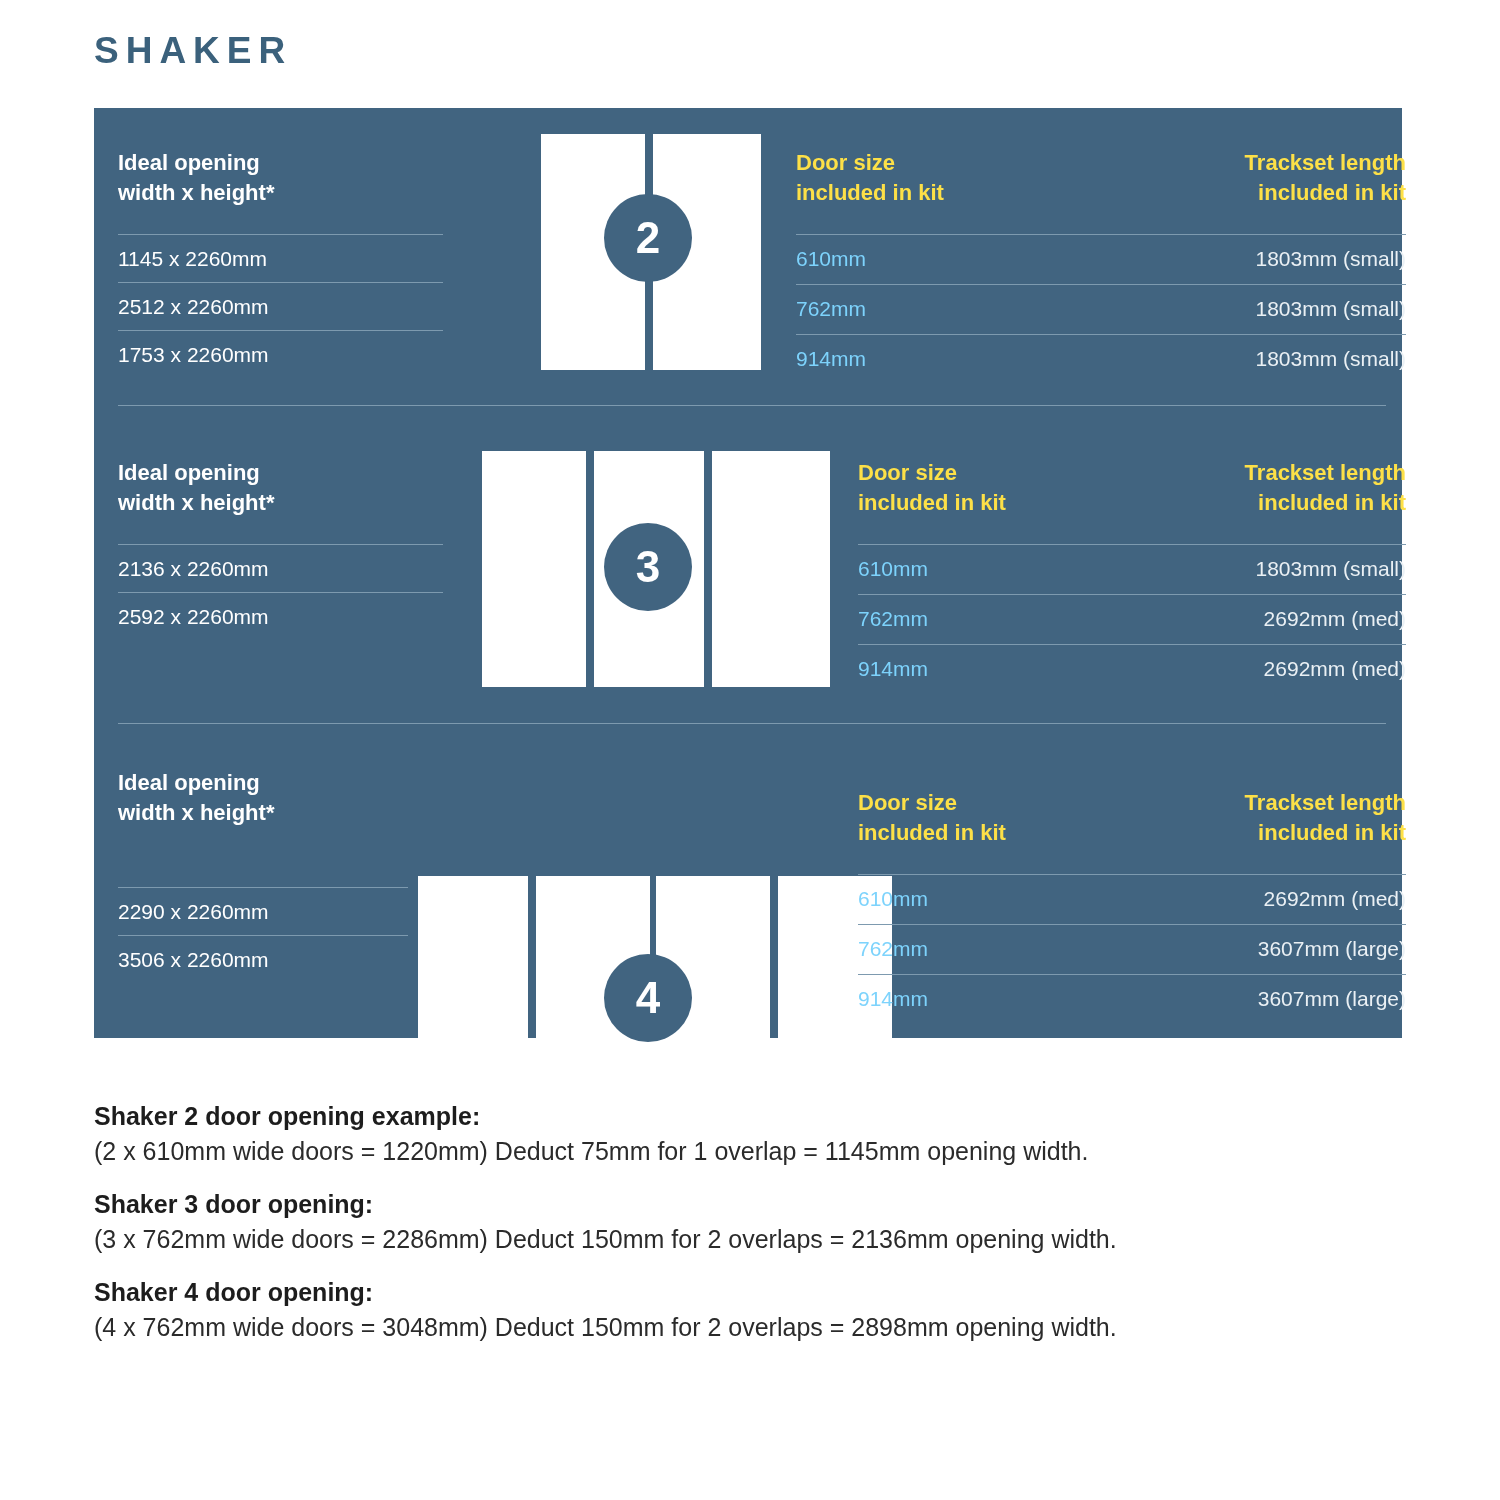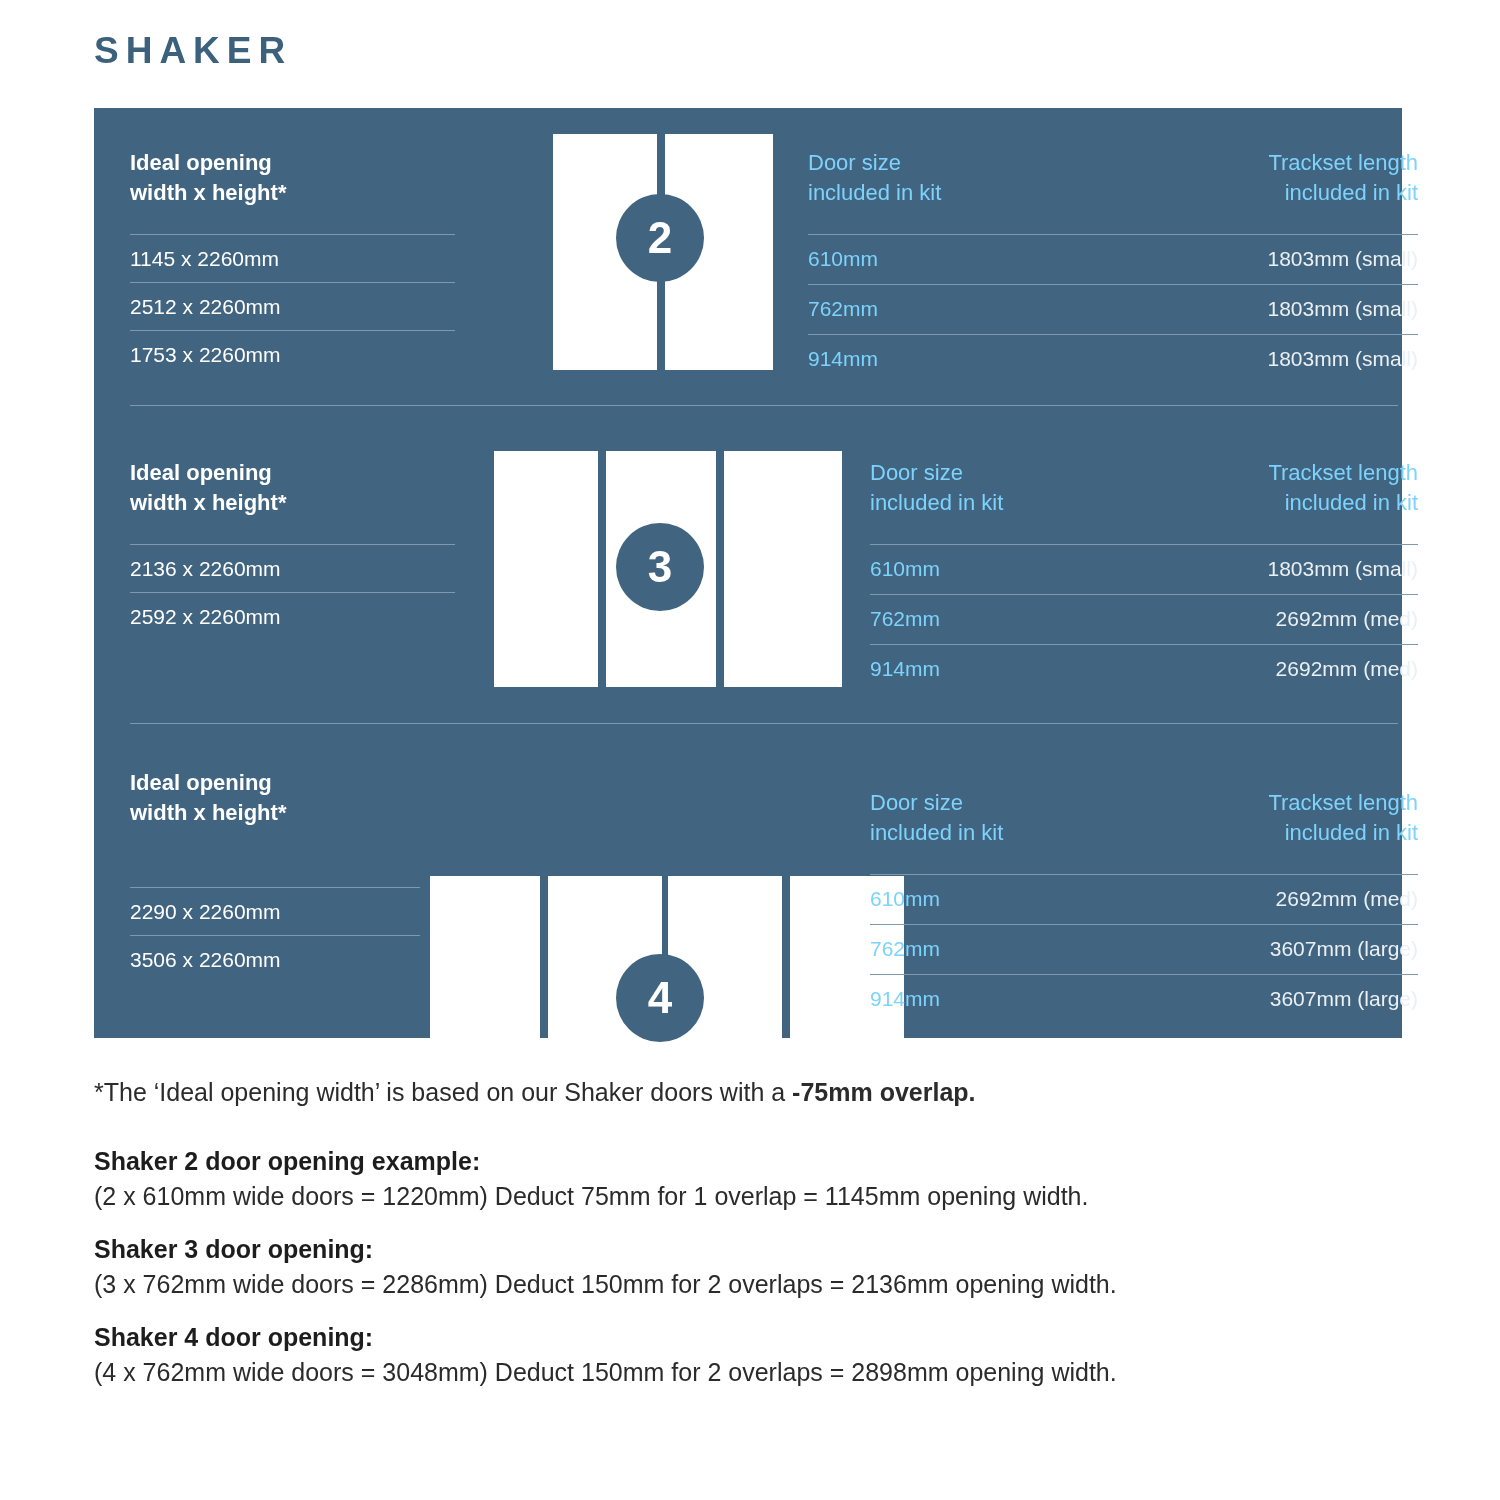--- a/index.html
+++ b/index.html
@@ -36,21 +36,21 @@
     position: absolute;
     left: 94px;
     top: 108px;
     width: 1308px;
     height: 930px;
     background: #416480;
   }
 
   .block {
     position: absolute;
-    left: 16px;
+    left: 4px;
     width: 1308px;
     height: 310px;
   }
   .block-2 { top: 0px; }
   .block-3 { top: 310px; }
   .block-4 { top: 620px; }
 
   .divider {
     position: absolute;
     left: 20px;
@@ -88,22 +88,22 @@
   
   .right-wrap {
     position: absolute;
     top: 40px;
     width: 610px;
   }
   .rhead {
     position: absolute;
     top: 0;
     font-size: 22px;
-    font-weight: normal;
-    color: #7dd3fc;
+    font-weight: bold;
+    color: #fde047;
     line-height: 30px;
   }
   .rhead.door { left: 0px; width: 260px; }
   .rhead.track { left: 260px; width: 350px; text-align: right; }
 
   .rrows {
     position: absolute;
     top: 86px;
     width: 610px;
   }
@@ -311,23 +311,20 @@
             <div class="c1">914mm</div>
             <div class="c2">3607mm (large)</div>
           </div>
         </div>
       </div>
     </div>
 
   </div>
 
   <div class="notes">
-    <div class="note-star">
-      <span>*The ‘Ideal opening width’ is based on our Shaker doors with a </span><b>-75mm overlap.</b>
-    </div>
 
     <div class="ex-title">Shaker 2 door opening example:</div>
     <div class="ex-body">(2 x 610mm wide doors = 1220mm)  Deduct 75mm for 1 overlap = 1145mm opening width.</div>
 
     <div class="ex-title">Shaker 3 door opening:</div>
     <div class="ex-body">(3 x 762mm wide doors = 2286mm)  Deduct 150mm for 2 overlaps = 2136mm opening width.</div>
 
     <div class="ex-title">Shaker 4 door opening:</div>
     <div class="ex-body">(4 x 762mm wide doors = 3048mm)  Deduct 150mm for 2 overlaps = 2898mm opening width.</div>
   </div>

